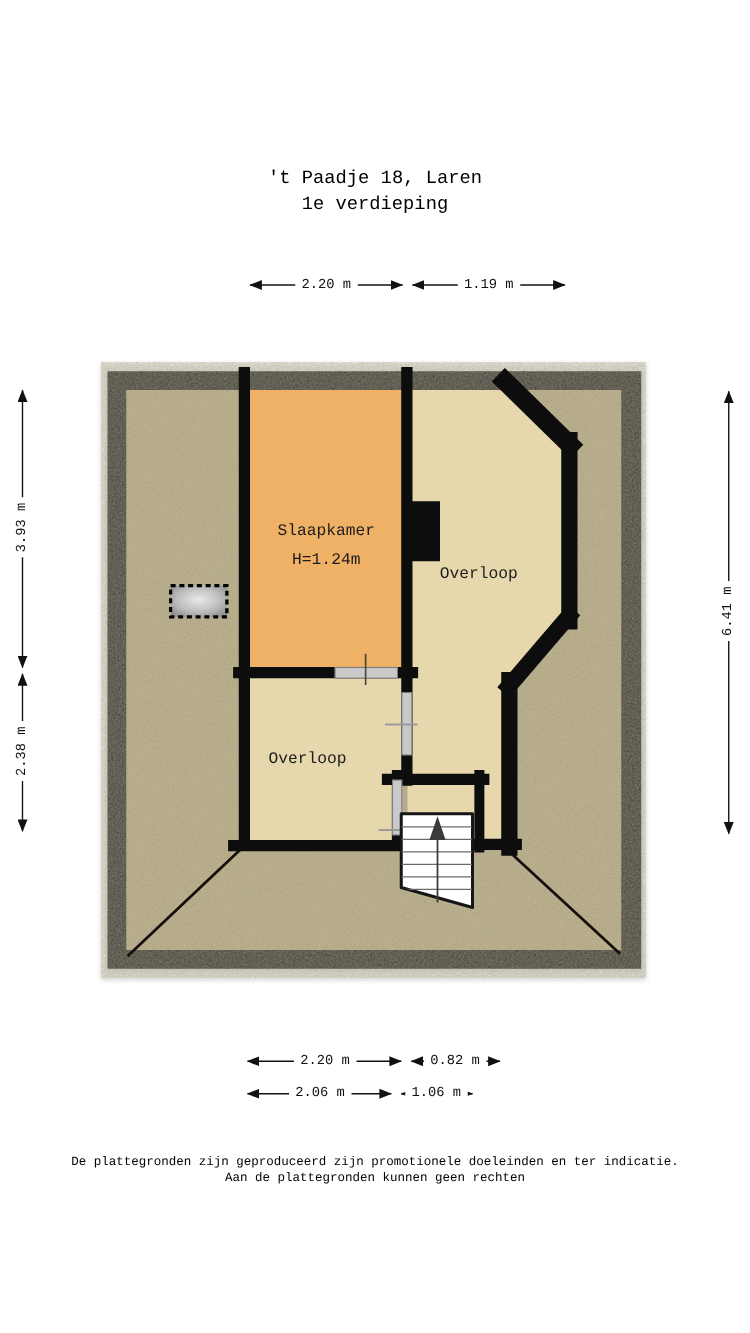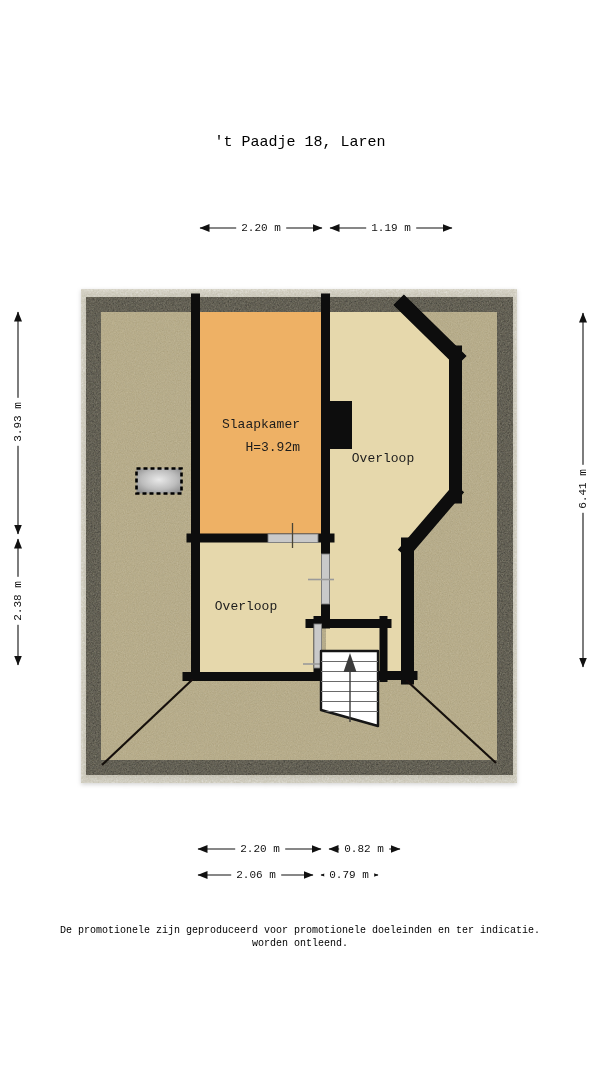--- a/index.html
+++ b/index.html
@@ -11,21 +11,21 @@
     overflow:hidden;
     margin-top:16px;
   }
   .abs{position:absolute;}
   #plan-title{
     left:0;top:116px;width:600px;
     text-align:center;
     font-size:15px;line-height:21px;color:#000;
   }
   .room-label{
-    text-align:right;
+    text-align:center;
     font-size:13px;line-height:23px;color:#1c1c1c;
     transform:translateX(-50%);
     white-space:nowrap;
   }
   .dim-label{
     font-size:11px;color:#111;
     background:#fff;
     padding:0 5px;
     white-space:nowrap;
     transform:translate(-50%,-50%);
@@ -42,20 +42,21 @@
   .wall{stroke:#0a0a0a;fill:none;}
   svg{display:block;}
 </style>
 </head>
 <body>
 
 <div id="canvas">
 
   <div class="abs" id="plan-title">
     <div>'t Paadje 18, Laren</div>
+    <div>1e verdieping</div>
   </div>
 
   <svg class="abs" style="left:0;top:0" width="600" height="1066" viewBox="0 0 600 1066">
     <defs>
       <filter id="grain" x="-5%" y="-5%" width="110%" height="110%">
         <feTurbulence type="fractalNoise" baseFrequency="0.55" numOctaves="3" seed="7" stitchTiles="stitch"></feTurbulence>
         <feColorMatrix type="matrix" values="0 0 0 0 0.28
                   0 0 0 0 0.25
                   0 0 0 0 0.15
                   0.55 0.55 0.55 0 0"></feColorMatrix>
@@ -161,33 +162,33 @@
       <line x1="583" y1="297" x2="583" y2="651" marker-start="url(#arr)" marker-end="url(#arr)"></line>
       <line x1="198" y1="833" x2="321" y2="833" marker-start="url(#arr)" marker-end="url(#arr)"></line>
       <line x1="329" y1="833" x2="400" y2="833" marker-start="url(#arr)" marker-end="url(#arr)"></line>
       <line x1="198" y1="859" x2="313" y2="859" marker-start="url(#arr)" marker-end="url(#arr)"></line>
       <line x1="321" y1="859" x2="378" y2="859" marker-start="url(#arr)" marker-end="url(#arr)"></line>
     </g>
   </svg>
 
   <div class="abs room-label" style="left:261px;top:397px">
     <div>Slaapkamer</div>
-    <div>H=3.92m</div>
+    <div>H=1.24m</div>
   </div>
   <div class="abs room-label" style="left:383px;top:431px">Overloop</div>
   <div class="abs room-label" style="left:246px;top:579px">Overloop</div>
 
   <div class="abs dim-label" style="left:261px;top:212px">2.20 m</div>
   <div class="abs dim-label" style="left:391px;top:212px">1.19 m</div>
   <div class="abs dim-label vert" style="left:18px;top:406px">3.93 m</div>
   <div class="abs dim-label vert" style="left:18px;top:585px">2.38 m</div>
   <div class="abs dim-label vert" style="left:583px;top:473px">6.41 m</div>
   <div class="abs dim-label" style="left:260px;top:833px">2.20 m</div>
   <div class="abs dim-label" style="left:364px;top:833px">0.82 m</div>
   <div class="abs dim-label" style="left:256px;top:859px">2.06 m</div>
-  <div class="abs dim-label" style="left:349px;top:859px">0.79 m</div>
+  <div class="abs dim-label" style="left:349px;top:859px">1.06 m</div>
 
   <div class="abs" id="disclaimer">
-    <div>De promotionele zijn geproduceerd voor promotionele doeleinden en ter indicatie.</div>
-    <div>worden ontleend.</div>
+    <div>De plattegronden zijn geproduceerd zijn promotionele doeleinden en ter indicatie.</div>
+    <div>Aan de plattegronden kunnen geen rechten</div>
   </div>
 
 </div>
 
 </body></html>

